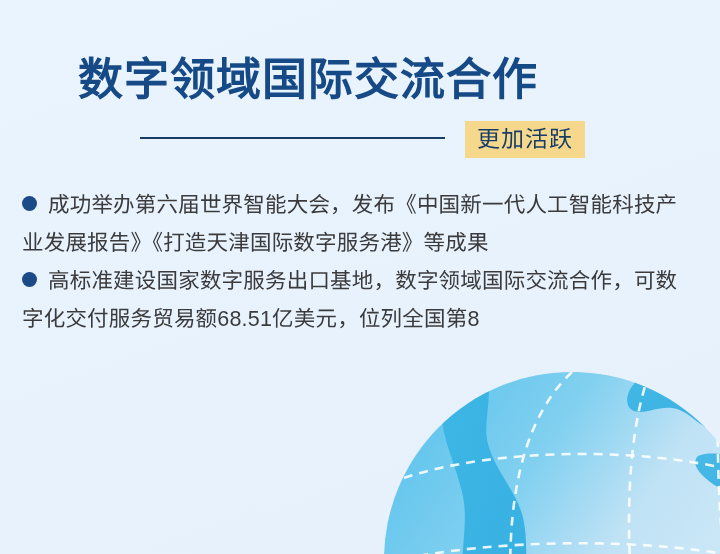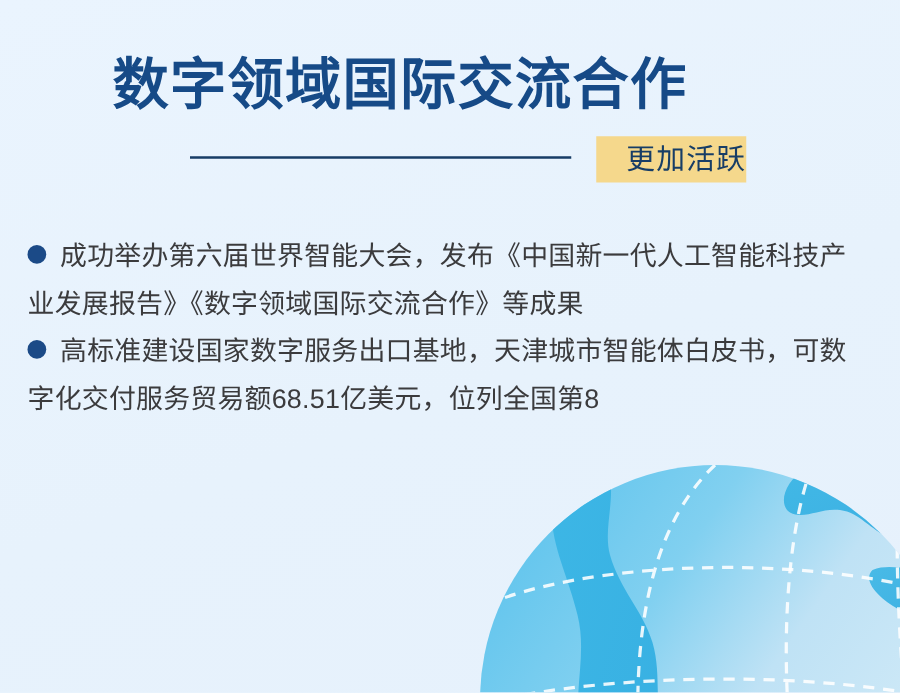--- a/index.html
+++ b/index.html
@@ -32,23 +32,22 @@
     width: 380px;
     height: 380px;
     pointer-events: none;
   }
   .globe-svg { display: block; width: 380px; height: 380px; }
 
   
   .header {
     position: absolute;
     left: 0;
-    top: 40px;
+    top: 52px;
     width: 616px;
-    margin-left: 12px;
   }
   .title {
     margin: 0;
     text-align: center;
     font-size: 45px;
     line-height: 56px;
     font-weight: 700;
     letter-spacing: 1px;
     color: #164a87;
     font-family: "Liberation Sans", "DejaVu Sans", sans-serif;
@@ -70,21 +69,21 @@
   .badge {
     position: absolute;
     left: 465px;
     top: 3px;
     width: 120px;
     height: 37px;
     background: #f5d88c;
     color: #173d66;
     font-size: 23px;
     line-height: 37px;
-    text-align: right;
+    text-align: center;
     letter-spacing: 1px;
     font-family: "Liberation Sans", "DejaVu Sans", sans-serif;
     box-sizing: border-box;
   }
 
   
   .body-list {
     position: absolute;
     left: 22px;
     top: 186px;
@@ -177,20 +176,20 @@
     <h1 class="title">数字领域国际交流合作</h1>
 
     <div class="subrow">
       <div class="divider"></div>
       <div class="badge">更加活跃</div>
     </div>
   </div>
 
   <ul class="body-list">
     <li class="bullet-item">
-      <span class="dot"></span><span class="bullet-text">成功举办第六届世界智能大会，发布《中国新一代人工智能科技产业发展报告》《数字领域国际交流合作》等成果</span>
+      <span class="dot"></span><span class="bullet-text">成功举办第六届世界智能大会，发布《中国新一代人工智能科技产业发展报告》《打造天津国际数字服务港》等成果</span>
     </li>
     <li class="bullet-item">
-      <span class="dot"></span><span class="bullet-text">高标准建设国家数字服务出口基地，天津城市智能体白皮书，可数字化交付服务贸易额68.51亿美元，位列全国第8</span>
+      <span class="dot"></span><span class="bullet-text">高标准建设国家数字服务出口基地，数字领域国际交流合作，可数字化交付服务贸易额68.51亿美元，位列全国第8</span>
     </li>
   </ul>
 
 </div>
 
 </body></html>

